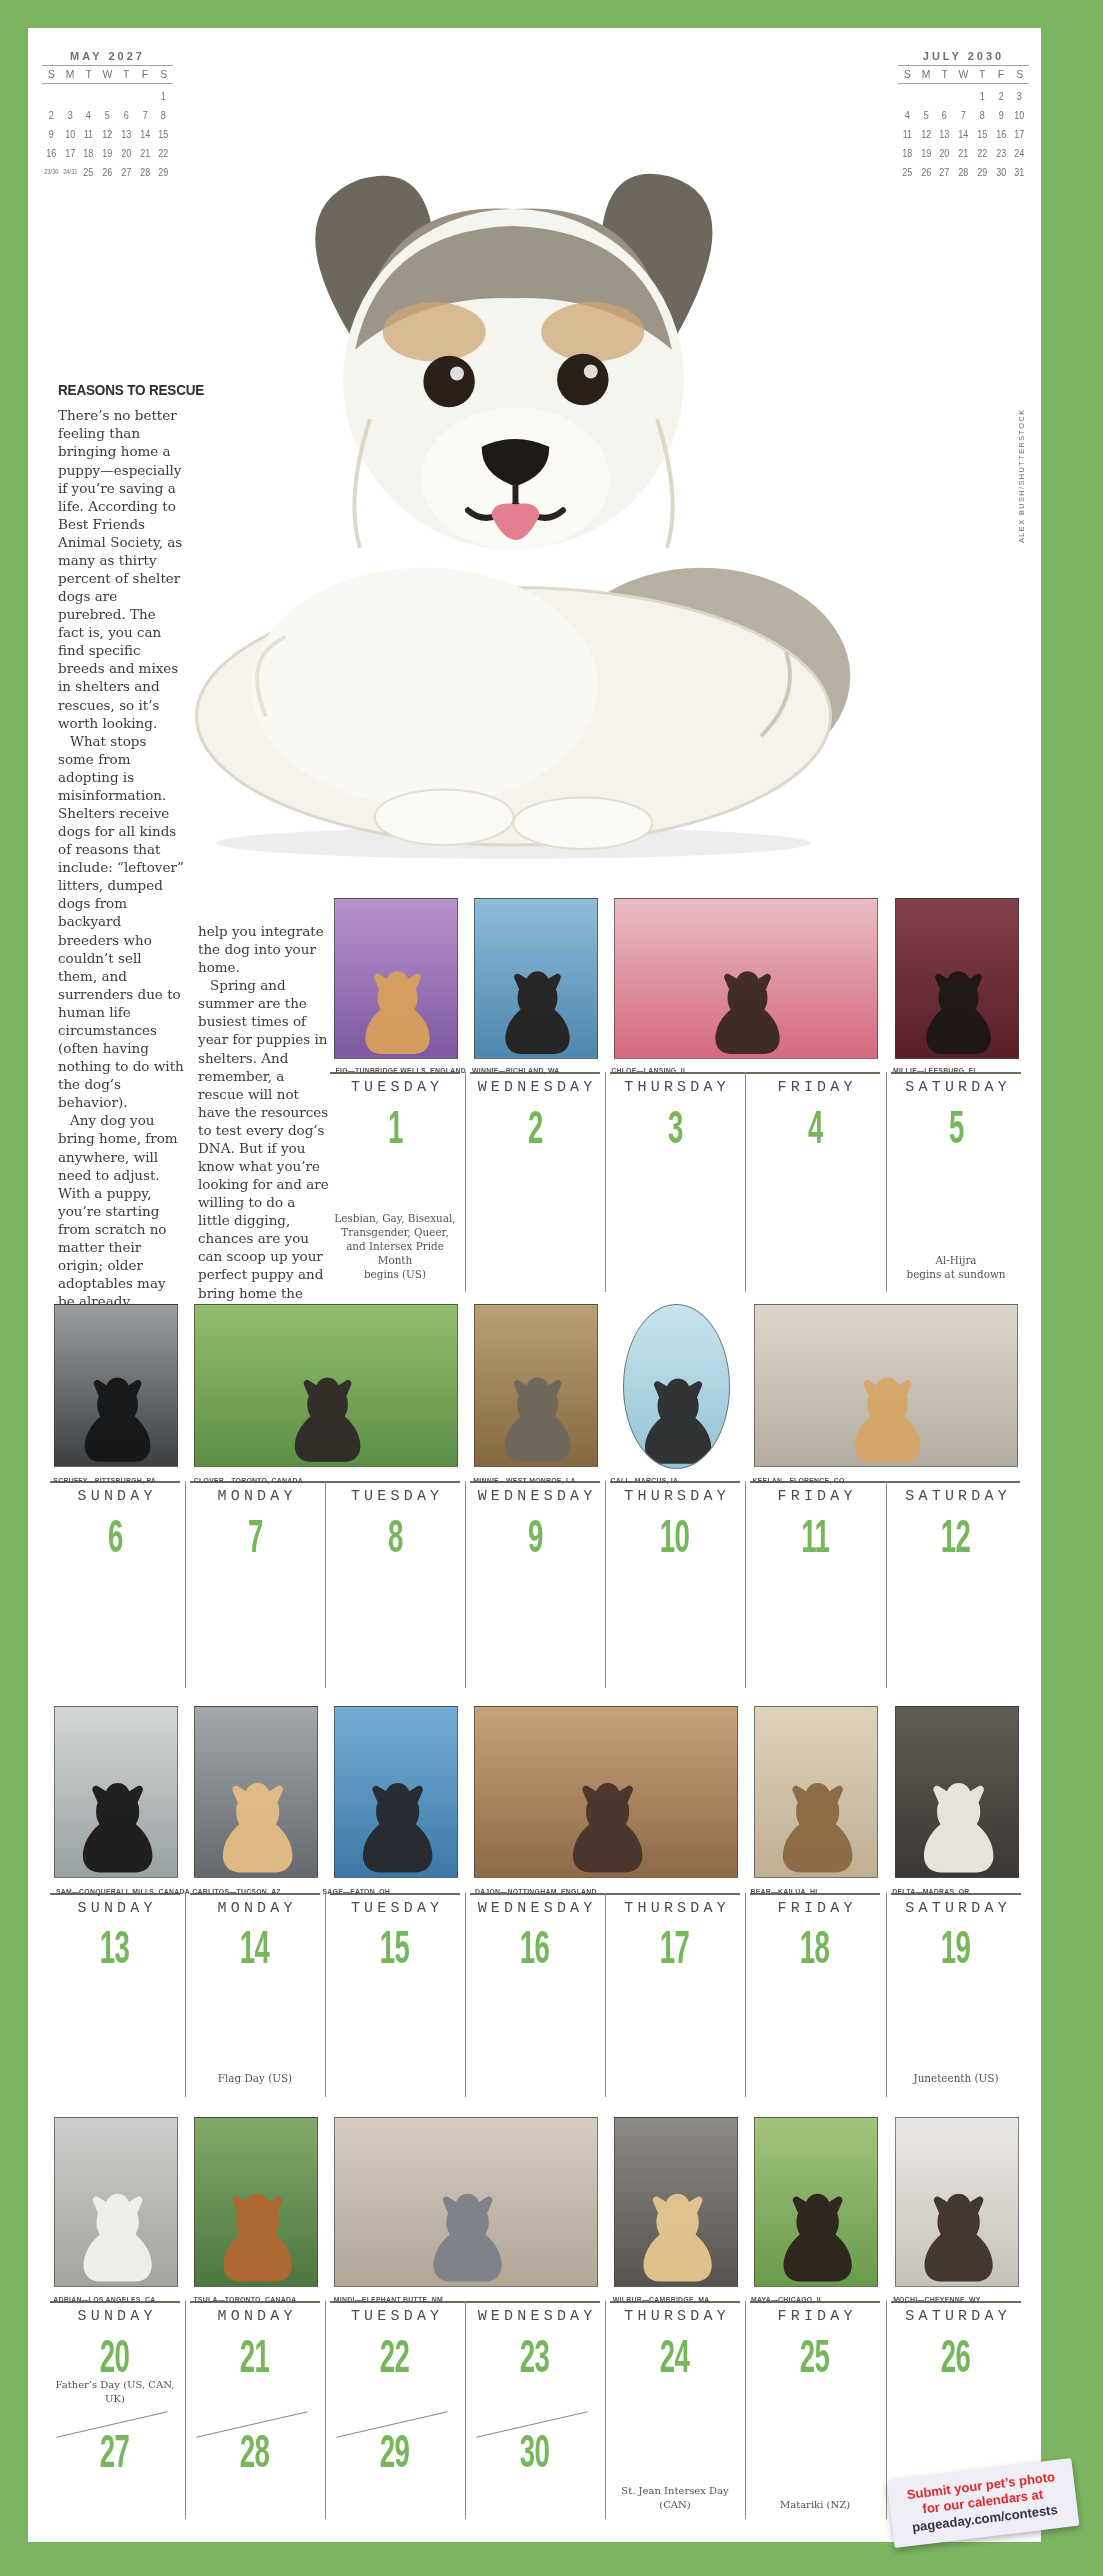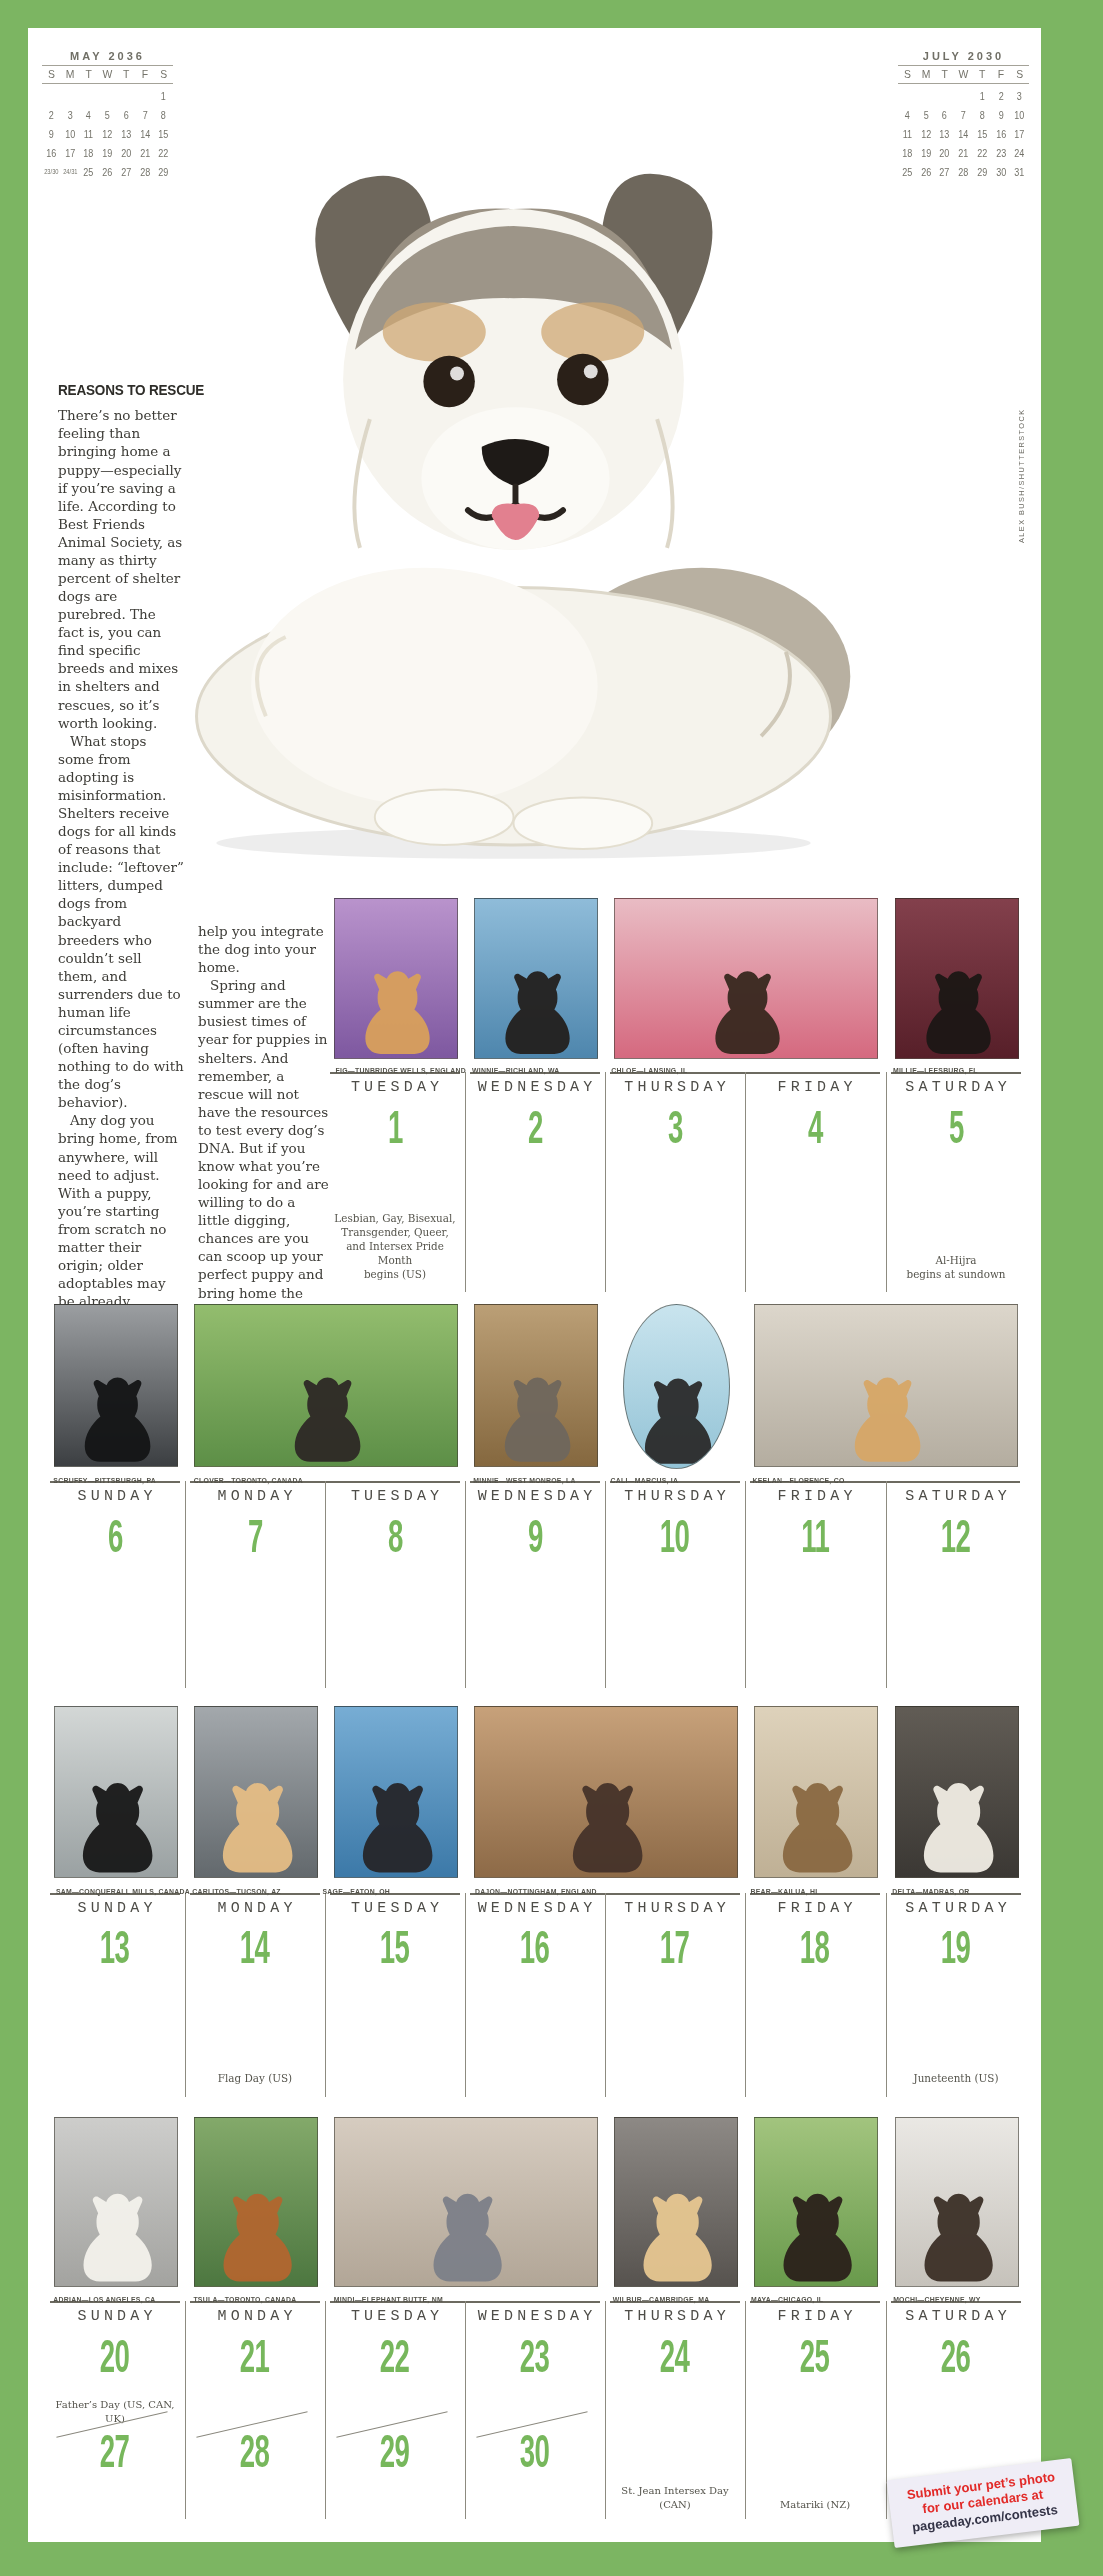--- a/index.html
+++ b/index.html
@@ -56,21 +56,21 @@
   .caption{position:absolute;text-align:left;z-index:2;}
   .caption span{display:inline-block;font-size:8px;font-weight:bold;letter-spacing:0.3px;
      color:#53524a;transform:scaleX(.86);white-space:nowrap;}
   .cap-rule{position:absolute;height:2px;background:#6c6a60;}
   .day-name{position:absolute;text-align:center;font-family:"Liberation Mono","DejaVu Sans Mono",monospace;
      font-size:15px;letter-spacing:.28em;color:#4e4d48;text-indent:.28em;}
   .day-number{position:absolute;text-align:center;}
   .day-number span{display:inline-block;font-size:46px;font-weight:bold;color:#77b75c;
      letter-spacing:-1px;transform:scaleX(.6);transform-origin:center;line-height:1;}
   .holiday{position:absolute;text-align:center;font-family:"DejaVu Serif",serif;font-size:10.4px;
-     line-height:1.35;color:#55544c;white-space:pre-line;margin-top:20px;}
+     line-height:1.35;color:#55544c;white-space:pre-line;}
   .divider{position:absolute;width:1px;background:#8d8b80;}
   .slash{position:absolute;height:1px;background:#8a887e;transform:rotate(-13deg);}
 
   
   #sticker{position:absolute;left:862px;top:2441px;width:170px;padding:9px 8px 10px;z-index:5;
      background:#efedf6;transform:rotate(-7deg);box-shadow:0 3px 7px rgba(0,0,0,.3);
      text-align:center;border-radius:2px;}
   #sticker .st-red{color:#e22a28;font-weight:bold;font-size:13px;line-height:1.25;}
   #sticker .st-dark{color:#343447;font-weight:bold;font-size:13px;line-height:1.3;}
 </style>
@@ -82,21 +82,21 @@
     <g id="pup-sil">
       <path d="M33 6c-3 0-6 2-7 5l-5-3c-2-1-4 1-3 3l3 7c-1 2-1 4-1 6 0 3 1 5 2 7-6 5-10 12-10 19 0 6 4 10 10 10h22c6 0 10-4 10-10 0-7-4-14-10-19 1-2 2-4 2-7 0-2 0-4-1-6l3-7c1-2-1-4-3-3l-5 3c-1-3-4-5-7-5z"></path>
     </g>
   </defs>
 </svg>
 
 <div id="stage">
   <div id="page">
 
     <div class="minical" id="mc-may">
-        <div class="mc-title">MAY 2036</div>
+        <div class="mc-title">MAY 2027</div>
         <div class="mc-dow">
           <span class="mc-dow-cell">S</span>
           <span class="mc-dow-cell">M</span>
           <span class="mc-dow-cell">T</span>
           <span class="mc-dow-cell">W</span>
           <span class="mc-dow-cell">T</span>
           <span class="mc-dow-cell">F</span>
           <span class="mc-dow-cell">S</span>
         </div>
         <div class="mc-grid">

